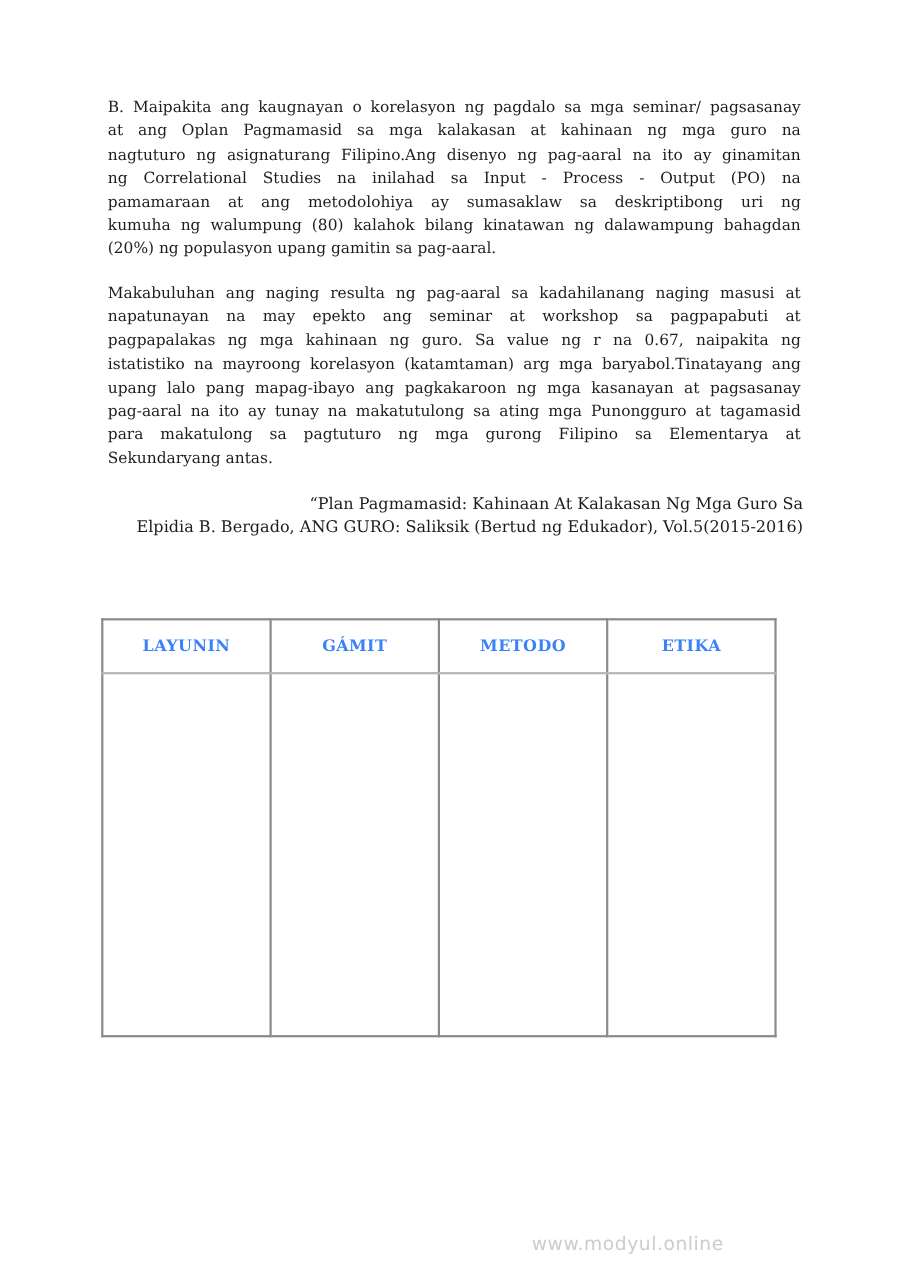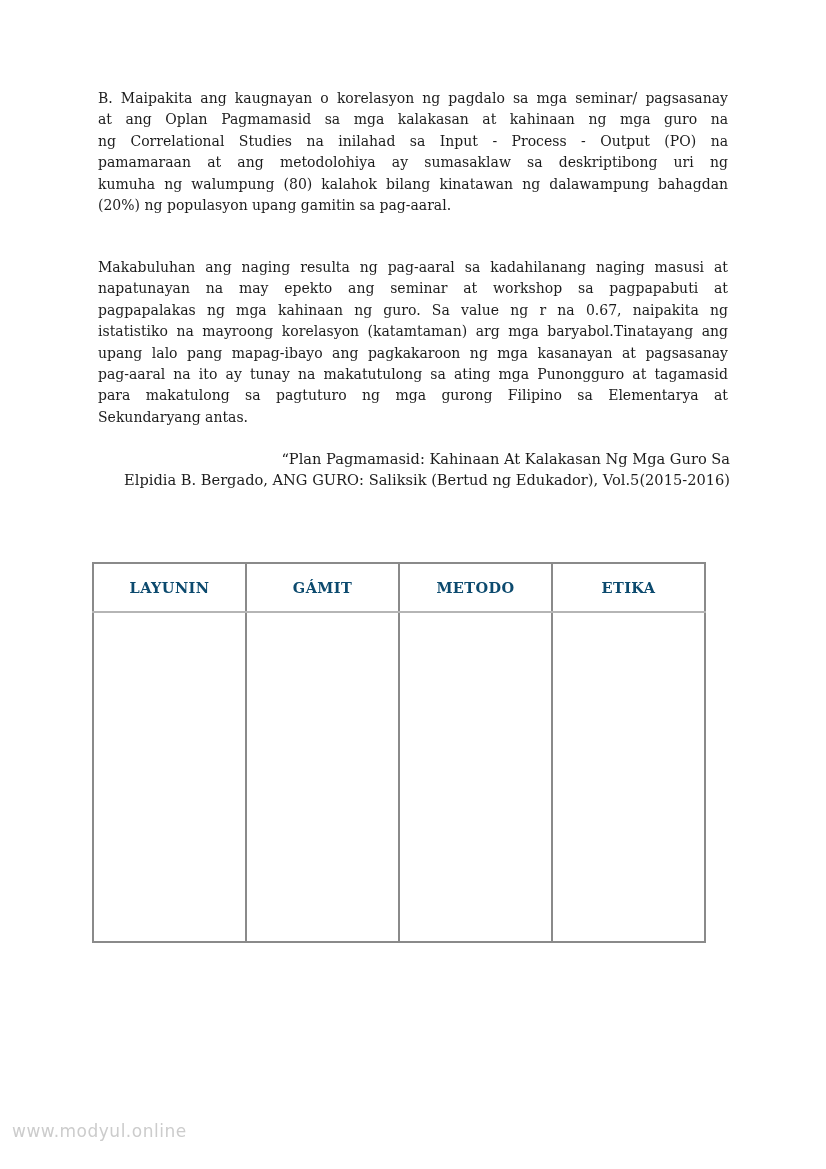--- a/index.html
+++ b/index.html
@@ -55,46 +55,46 @@
     border: 2px solid #8a8a8a;
     padding: 0;
   }
   table.matrix th {
     height: 47px;
     font-size: 14.5px;
     font-weight: bold;
     text-align: center;
     vertical-align: middle;
     letter-spacing: 0.4px;
-    color: #0c4a6e;
+    color: #3b82f6;
     border-bottom: 2px solid #b5b5b5;
   }
   table.matrix td {
     height: 328px;
     background: #ffffff;
   }
   .watermark {
     position: absolute;
     top: 1121px;
     left: 0;
     width: 658px;
-    text-align: left;
+    text-align: right;
     font-family: "DejaVu Sans", "Liberation Sans", sans-serif;
     font-size: 17px;
     color: #cccccc;
     letter-spacing: 0.5px;
-    padding-left: 12px;
   }
 </style>
 </head>
 <body>
 
 <div class="para" id="paragraph-1">
   <div class="jline">B. Maipakita ang kaugnayan o korelasyon ng pagdalo sa mga seminar/ pagsasanay</div>
   <div class="jline">at ang Oplan Pagmamasid sa mga kalakasan at kahinaan ng mga guro na</div>
+  <div class="jline">nagtuturo ng asignaturang Filipino.Ang disenyo ng pag-aaral na ito ay ginamitan</div>
   <div class="jline">ng Correlational Studies na inilahad sa Input - Process - Output (PO) na</div>
   <div class="jline">pamamaraan at ang metodolohiya ay sumasaklaw sa deskriptibong uri ng</div>
   <div class="jline">kumuha ng walumpung (80) kalahok bilang kinatawan ng dalawampung bahagdan</div>
   <div class="jline last">(20%) ng populasyon upang gamitin sa pag-aaral.</div>
 </div>
 
 <div class="para" id="paragraph-2">
   <div class="jline">Makabuluhan ang naging resulta ng pag-aaral sa kadahilanang naging masusi at</div>
   <div class="jline">napatunayan na may epekto ang seminar at workshop sa pagpapabuti at</div>
   <div class="jline">pagpapalakas ng mga kahinaan ng guro. Sa value ng r na 0.67, naipakita ng</div>

